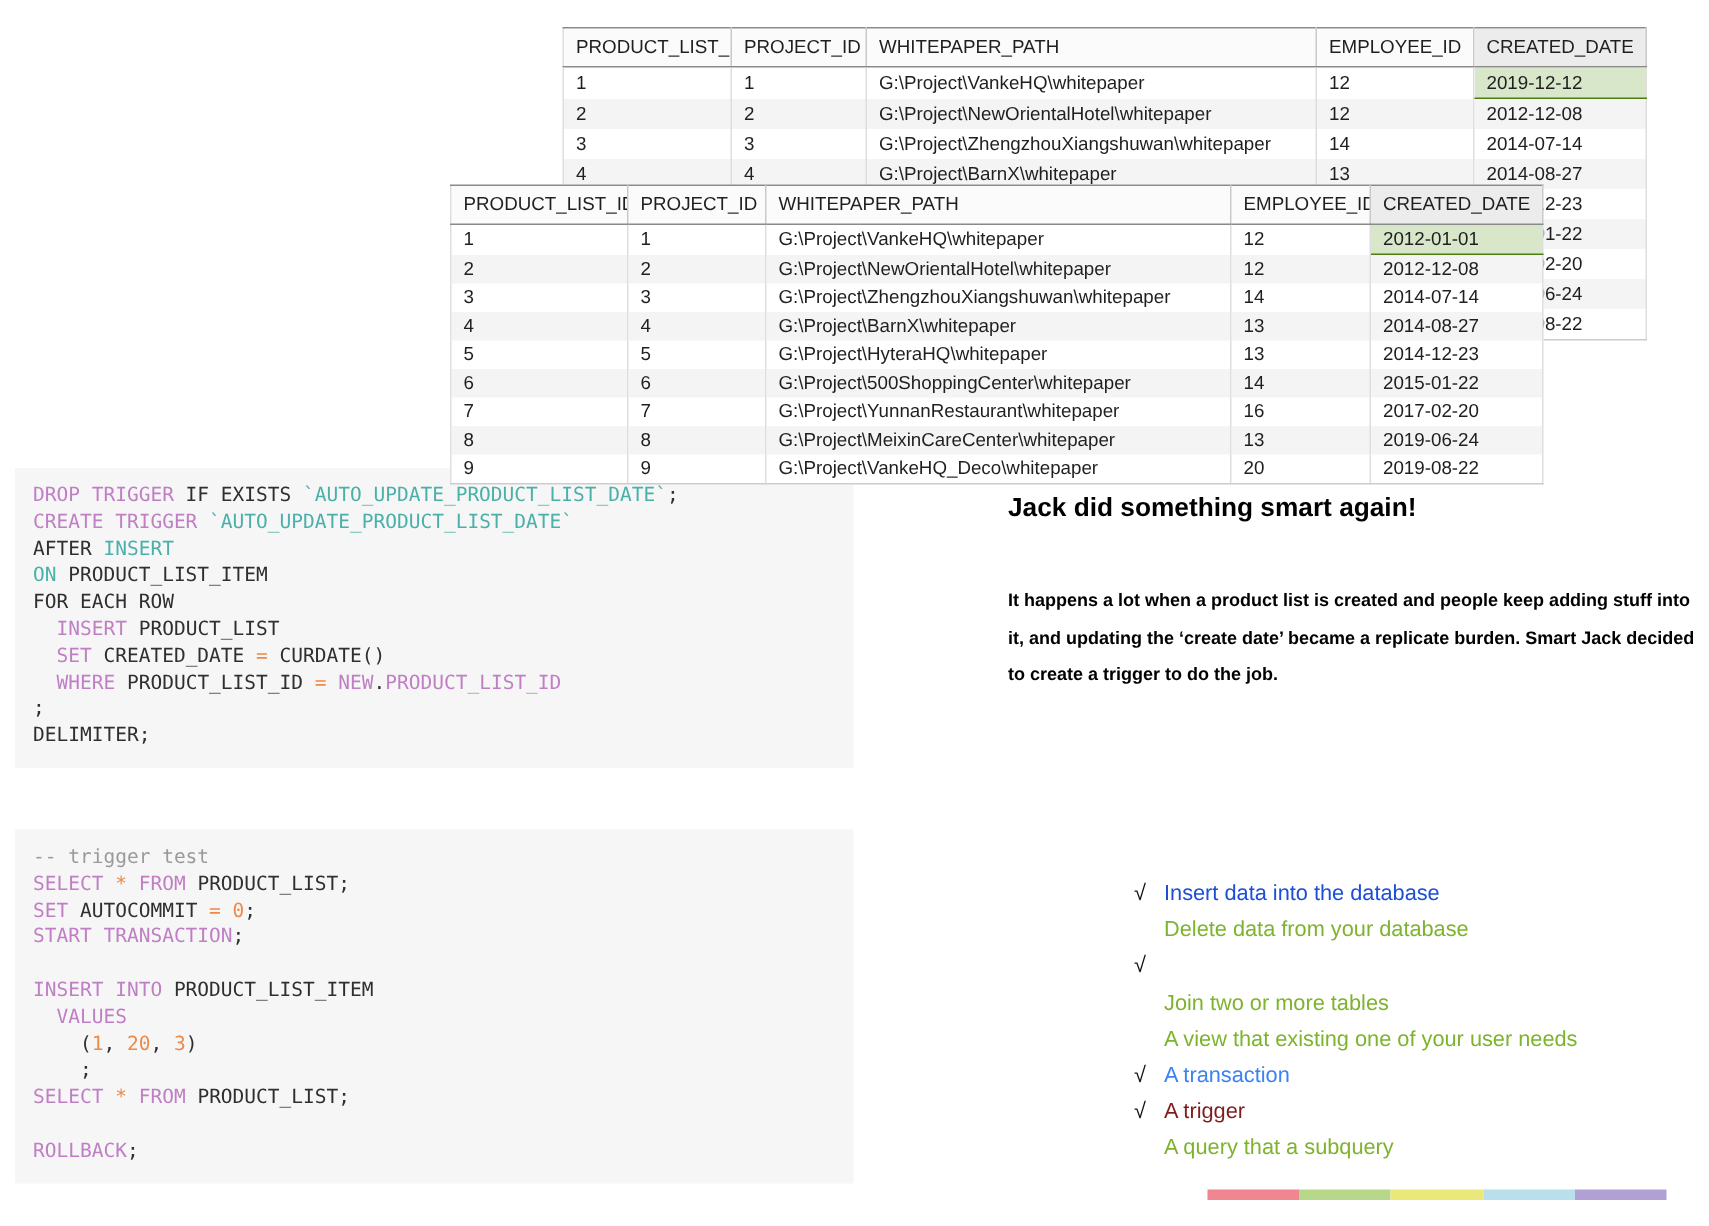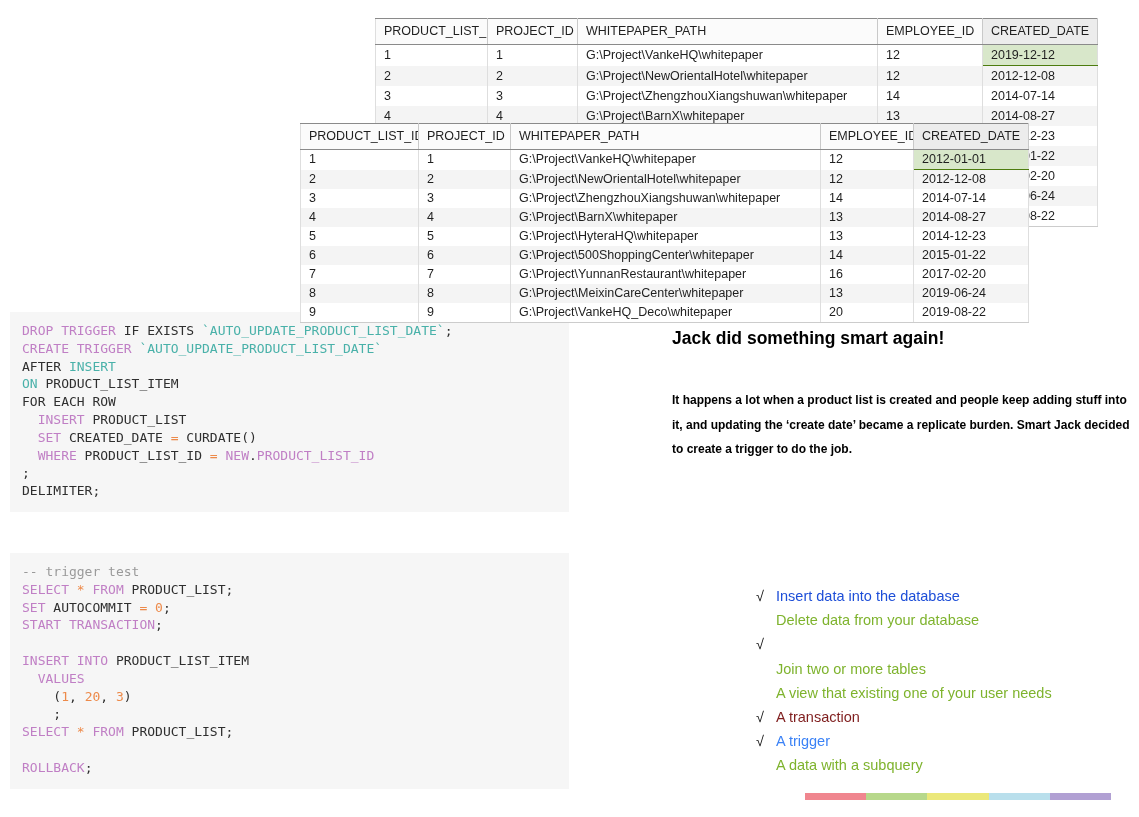--- a/index.html
+++ b/index.html
@@ -267,29 +267,29 @@
     <div class="chk-item">
       <span class="chk-mark"></span>
       <span class="chk-label" style="color: rgb(126, 179, 45);">Join two or more tables</span>
     </div>
     <div class="chk-item">
       <span class="chk-mark"></span>
       <span class="chk-label" style="color: rgb(126, 179, 45);">A view that existing one of your user needs</span>
     </div>
     <div class="chk-item">
       <span class="chk-mark">√</span>
-      <span class="chk-label" style="color: #7f1d1d;">A transaction</span>
-    </div>
-    <div class="chk-item">
-      <span class="chk-mark">√</span>
-      <span class="chk-label" style="color: #3b82f6;">A trigger</span>
-    </div>
-    <div class="chk-item">
-      <span class="chk-mark"></span>
-      <span class="chk-label" style="color: rgb(126, 179, 45);">A data with a subquery</span>
+      <span class="chk-label" style="color: #3b82f6;">A transaction</span>
+    </div>
+    <div class="chk-item">
+      <span class="chk-mark">√</span>
+      <span class="chk-label" style="color: #7f1d1d;">A trigger</span>
+    </div>
+    <div class="chk-item">
+      <span class="chk-mark"></span>
+      <span class="chk-label" style="color: rgb(126, 179, 45);">A query that a subquery</span>
     </div>
   </div>
 
 <div id="footer-bar">
     <div class="seg" style="background: rgb(240, 134, 143);"></div>
     <div class="seg" style="background: rgb(183, 216, 139);"></div>
     <div class="seg" style="background: rgb(235, 232, 122);"></div>
     <div class="seg" style="background: rgb(185, 223, 236);"></div>
     <div class="seg" style="background: rgb(177, 160, 211);"></div>
   </div>

